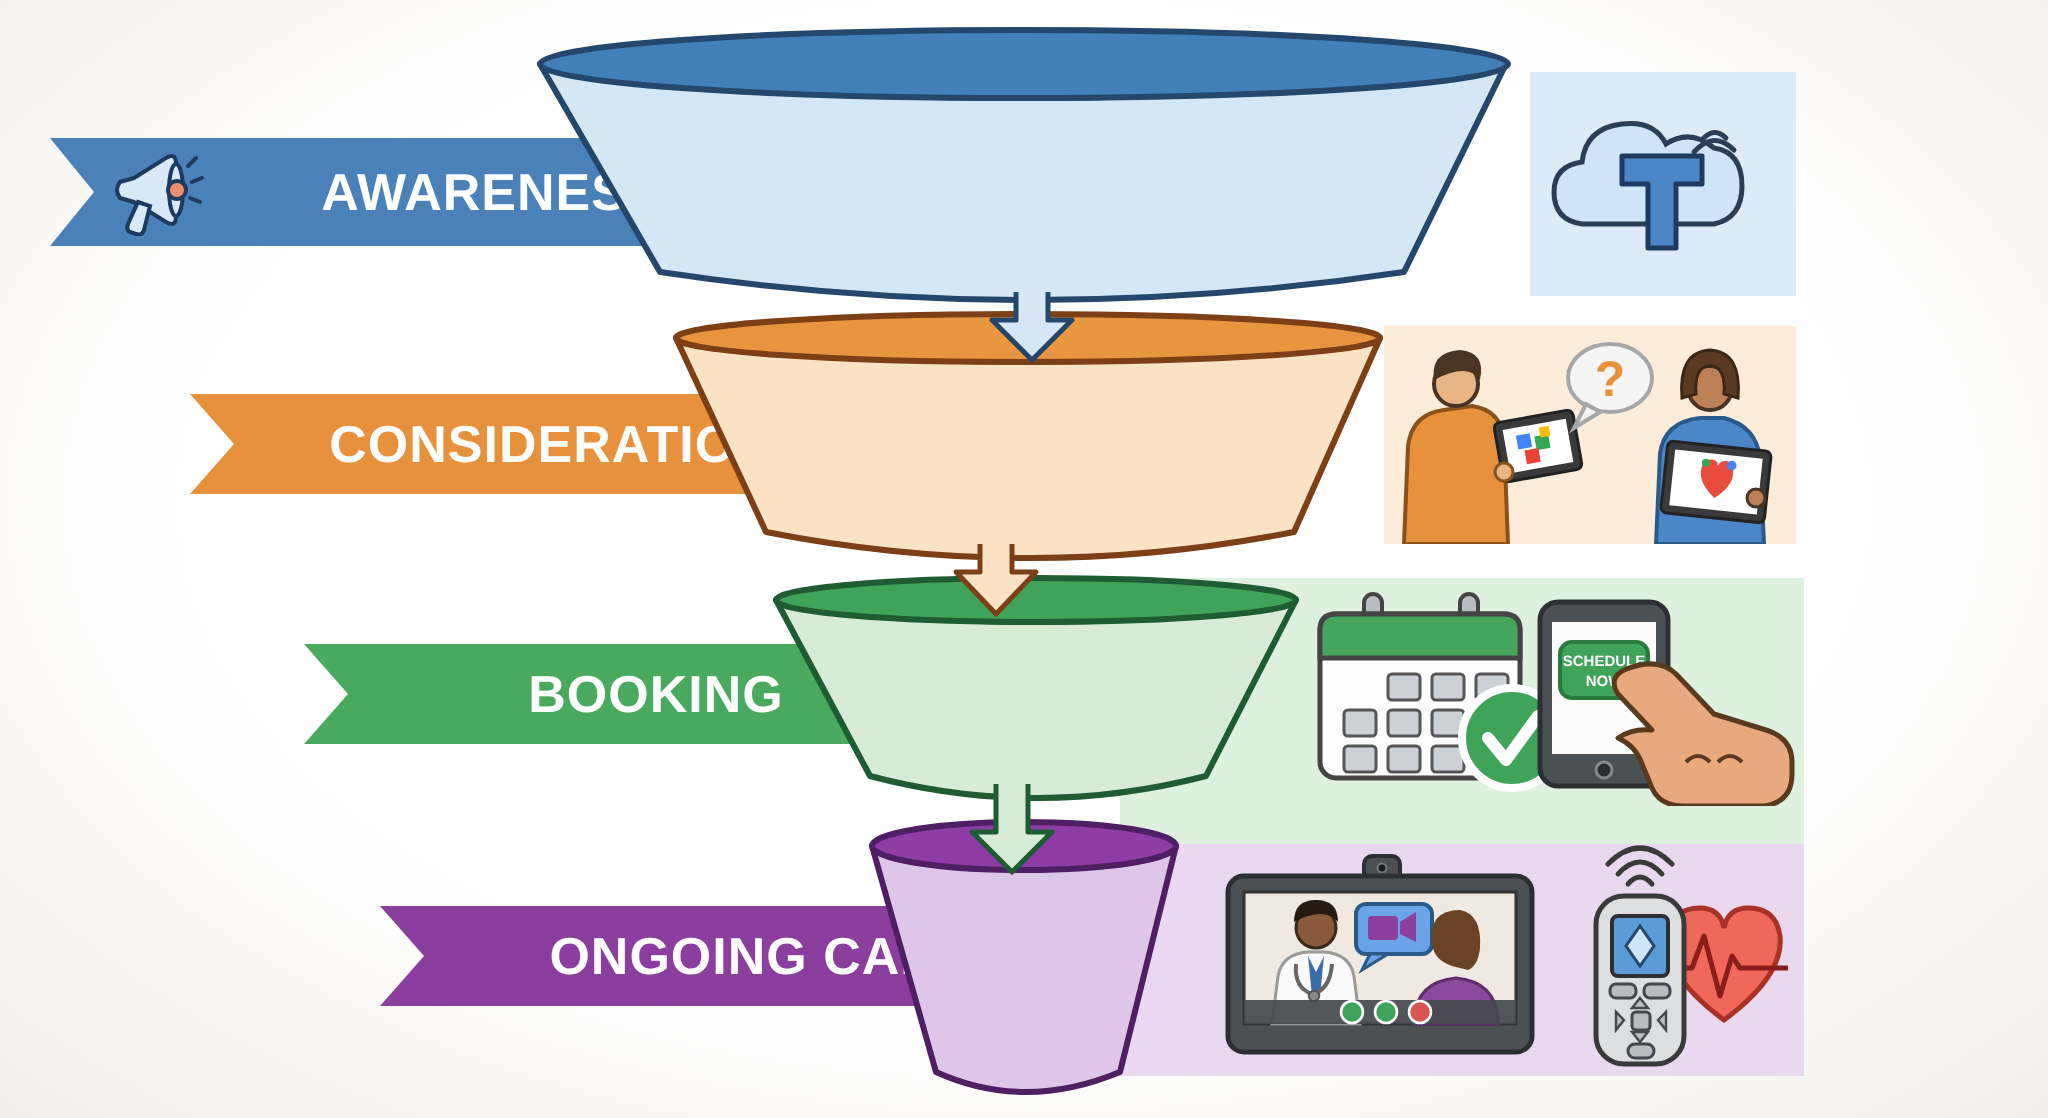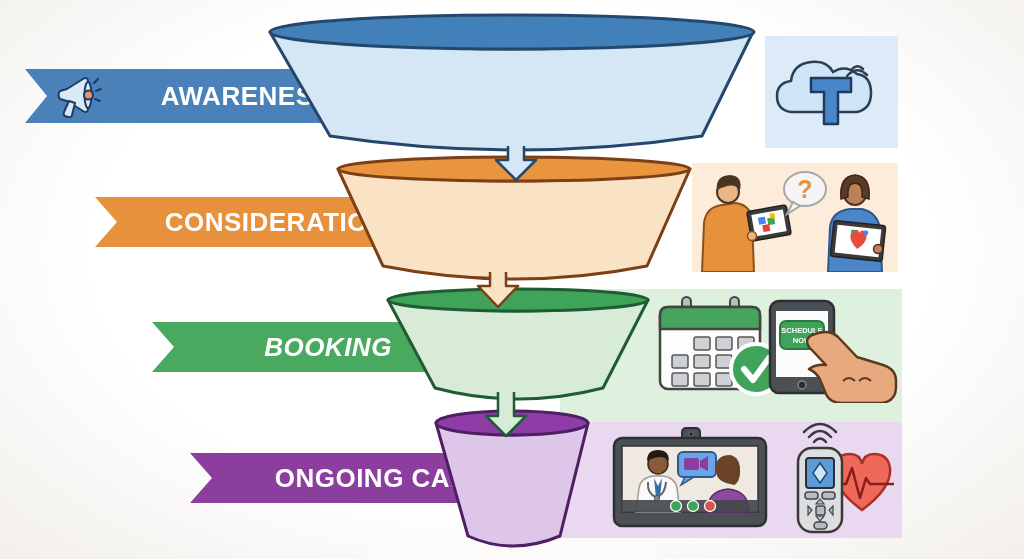--- a/index.html
+++ b/index.html
@@ -8,21 +8,21 @@
     background:radial-gradient(ellipse at 50% 45%, #ffffff 58%, #f2efeb 100%);}
   .band{position:absolute;overflow:hidden;}
   .band svg{position:absolute;left:0;top:0;}
   .ribbon{position:absolute;display:flex;align-items:center;color:#fff;
     font-weight:700;font-size:26px;letter-spacing:.5px;
     clip-path:polygon(0 0,100% 0,100% 100%,0 100%,22px 50%);}
   .ribbon .lbl{flex:1;text-align:center;white-space:nowrap;}
   .ribbon1{left:25px;top:69px;width:330px;height:54px;padding-left:30px;}
   .ribbon1 .lbl{text-align:center;}
   .ribbon2{left:95px;top:197px;width:310px;height:50px;padding-left:26px;}
-  .ribbon3{left:152px;top:322px;width:300px;height:50px;padding-left:26px;font-style:italic;}
+  .ribbon3{left:152px;top:322px;width:300px;height:50px;padding-left:26px;}
   .ribbon4{left:190px;top:453px;width:330px;height:50px;padding-left:26px;}
   .band1{left:765px;top:36px;width:133px;height:112px;}
   .band2{left:692px;top:163px;width:206px;height:109px;}
   .band3{left:560px;top:289px;width:342px;height:144px;}
   .band4{left:550px;top:422px;width:352px;height:116px;}
   .funnel-svg{position:absolute;left:0;top:0;pointer-events:none;}
   .mega{margin-right:4px;flex:0 0 auto;}
 </style>
 </head>
 <body>

